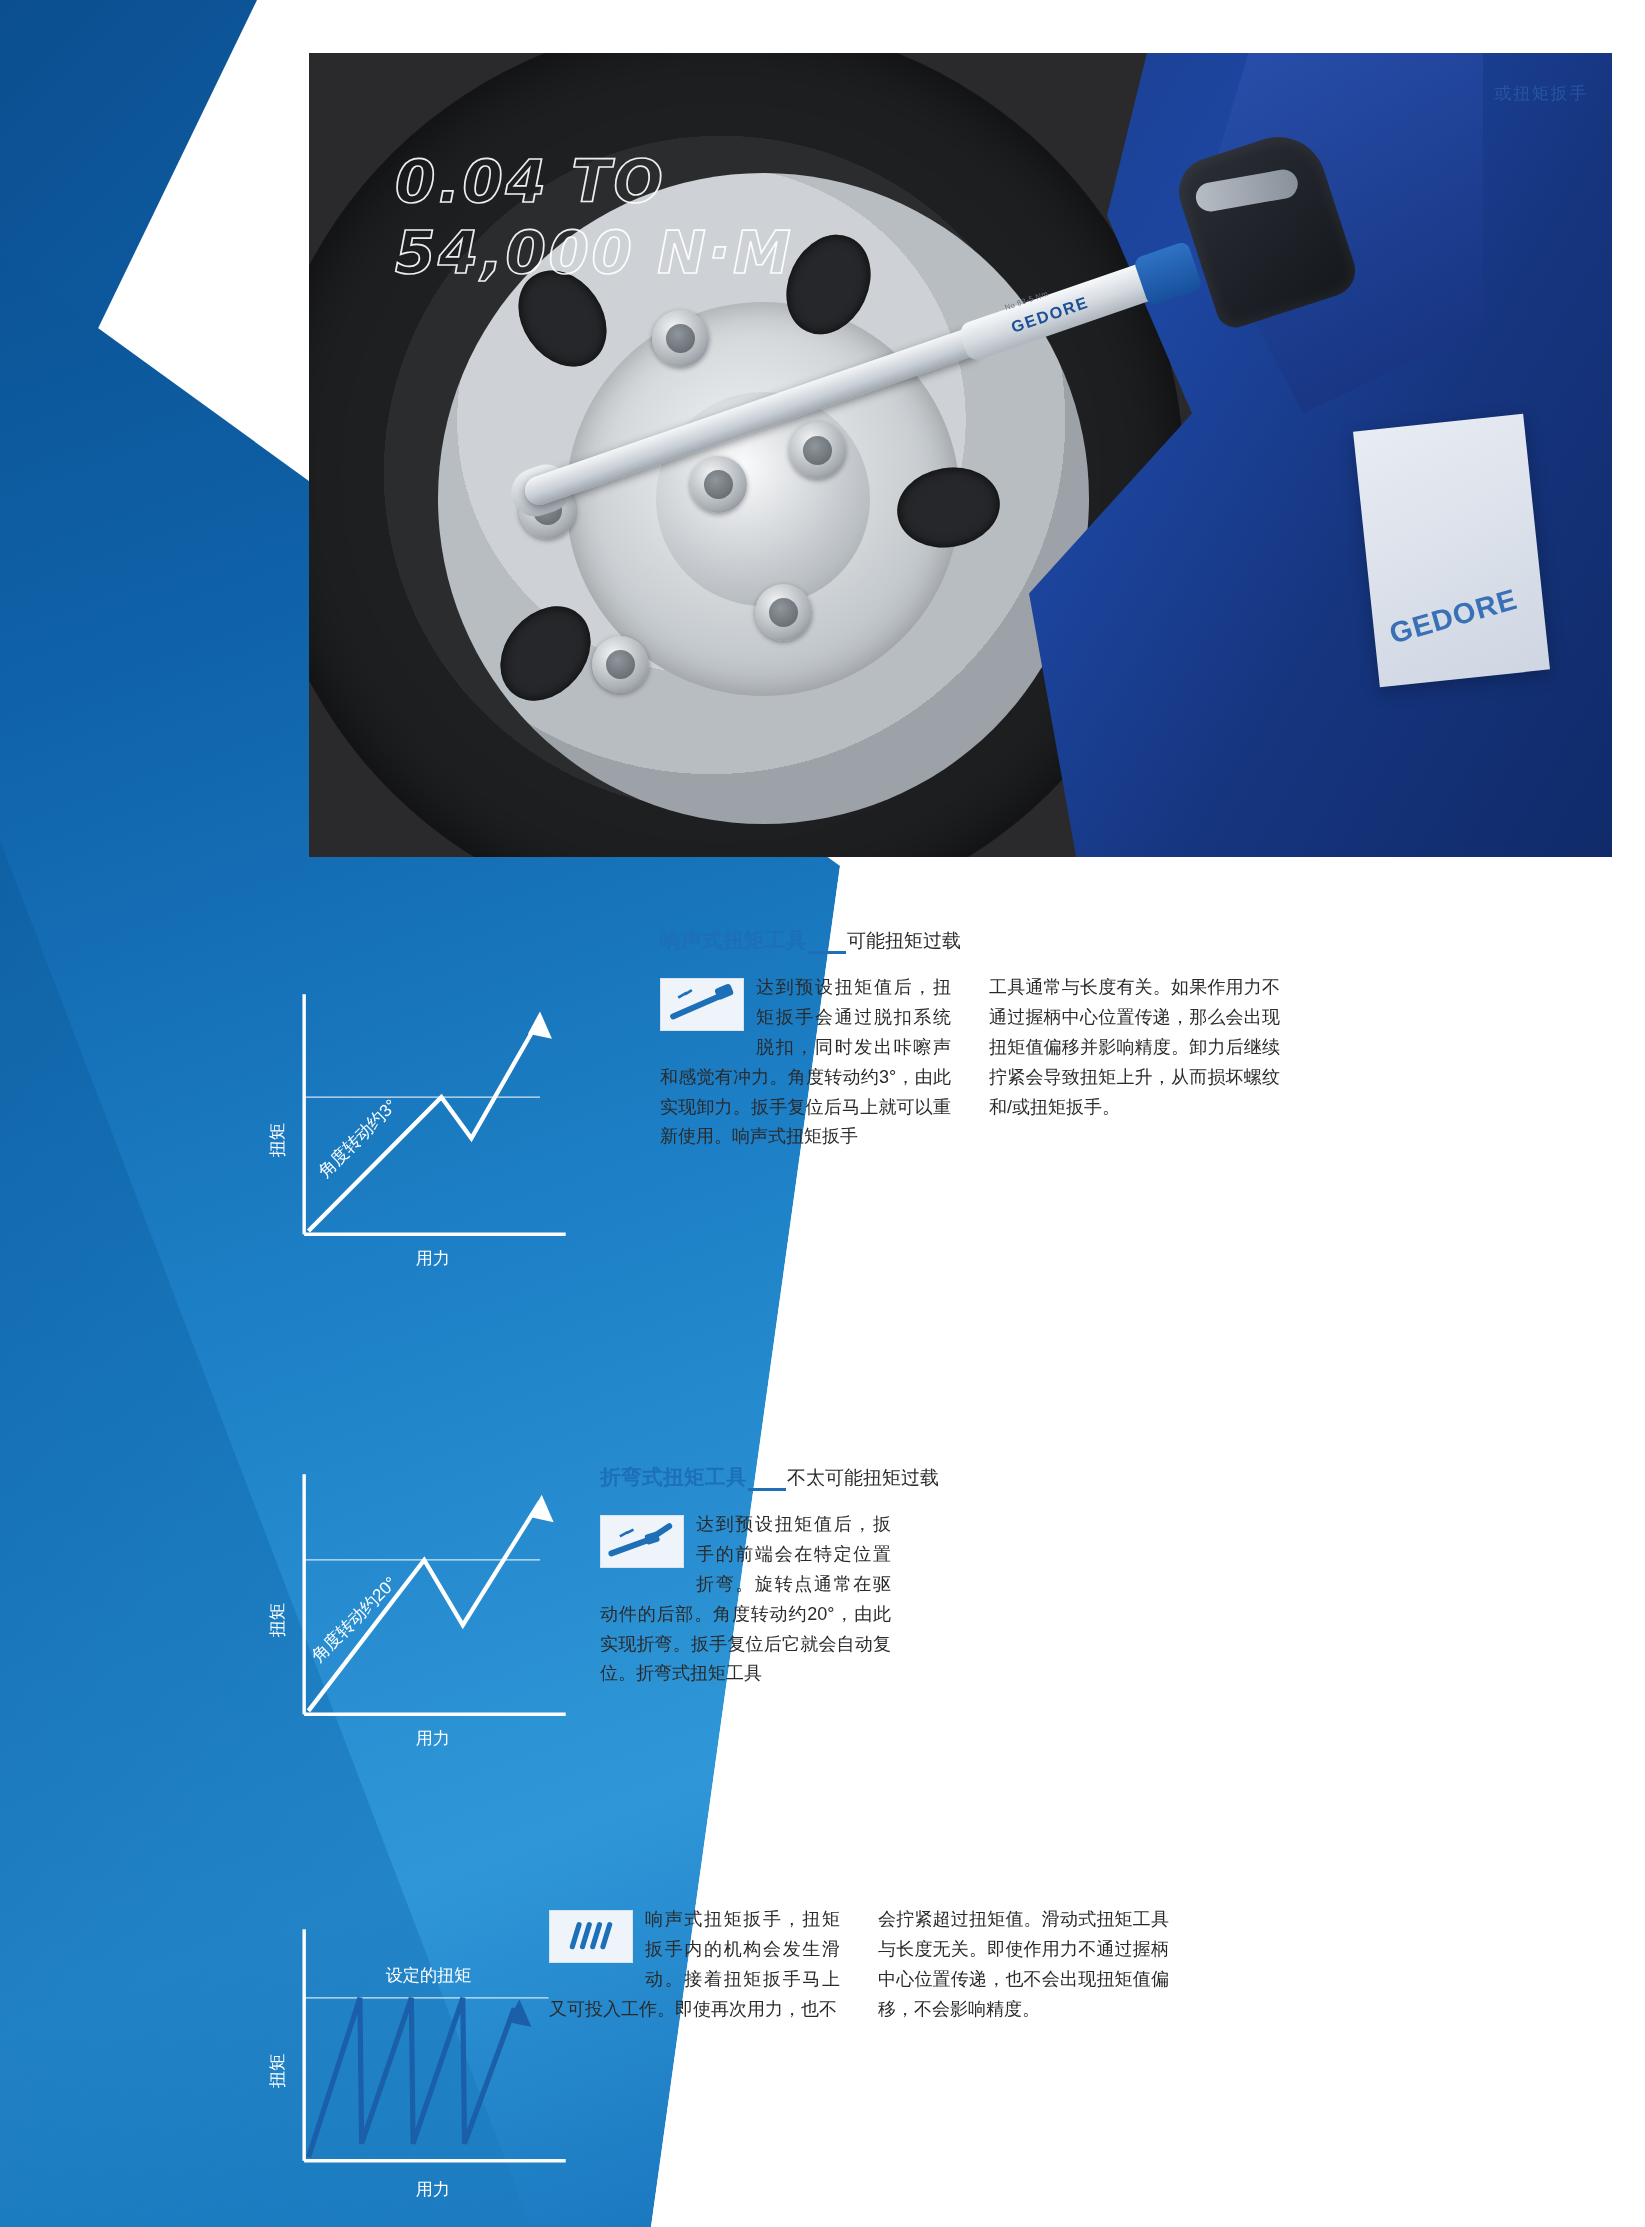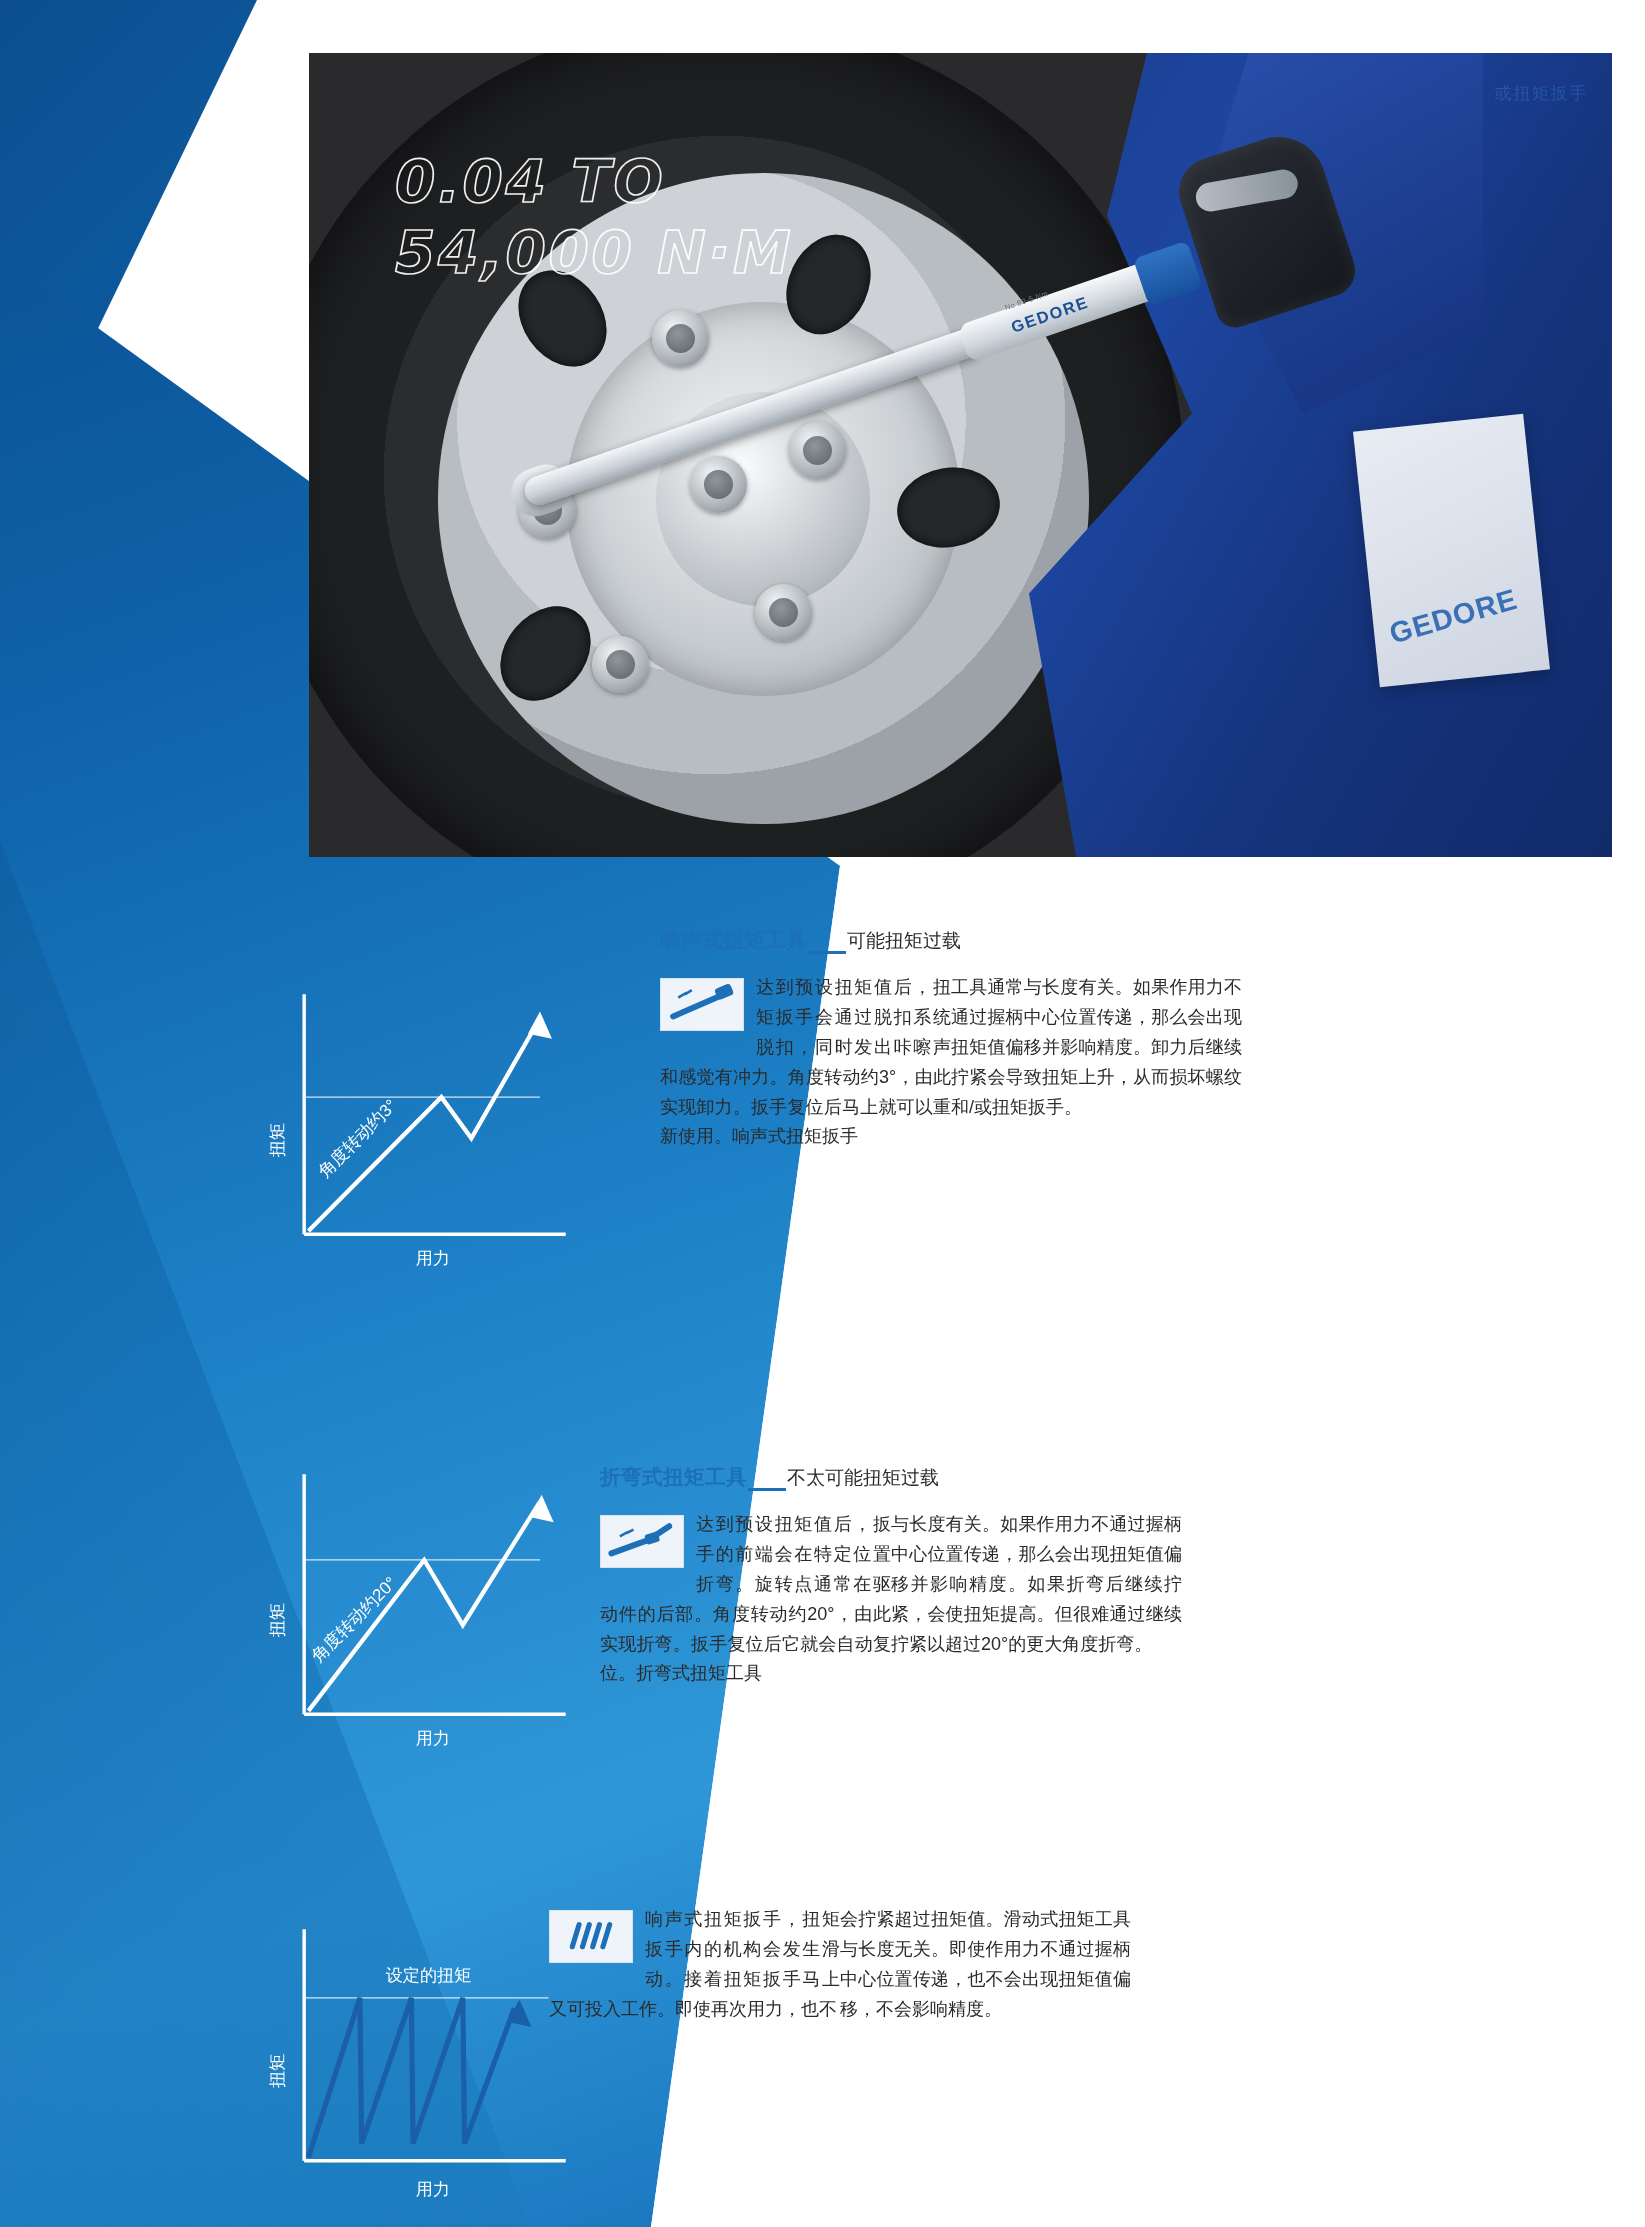--- a/index.html
+++ b/index.html
@@ -152,21 +152,21 @@
   
   .section{position:absolute;}
   .chart{position:absolute;}
   .chart svg{display:block;}
 
   .txt-col{position:absolute;}
   .head-row{display:flex;align-items:flex-end;gap:1px;white-space:nowrap;}
   .head-title{color:#1d6fb8;font-size:20.6px;font-weight:700;letter-spacing:0.4px;}
   .head-dash{width:38px;height:2.6px;background:#1d6fb8;display:inline-block;}
   .head-sub{color:#2b2b2b;font-size:19px;}
-  .body-cols{display:flex;margin-top:19px;}
+  .body-cols{display:flex;gap:38px;margin-top:19px;}
   .body-col{width:291px;color:#2a2a2a;font-size:18px;line-height:1.66;text-align:justify;}
   .icon-box{
     float:left;width:82px;height:51px;margin:5.1px 12px 1.7px 0;
     background:#eef4fa;border:0.9px solid #d7e4f0;position:relative;overflow:hidden;
   }
   .icon-box svg{position:absolute;left:0;top:0;}
 
   .axis-label-y{font-size:20px;fill:#ffffff;}
   .axis-label-x{font-size:20px;fill:#ffffff;}
   .inline-note{font-size:20px;fill:#ffffff;}
@@ -301,23 +301,20 @@
       <div class="body-col">
         <span class="icon-box">
           <svg width="82" height="51" viewBox="0 0 96 60">
             <path d="M12 44 L56 28 L80 12" stroke="#1d6fb8" stroke-width="7" fill="none" stroke-linecap="round"></path>
             <rect x="52" y="20" width="16" height="12" rx="3" fill="#1d6fb8" transform="rotate(-18 60 26)"></rect>
             <path d="M22 24 l9 -5 M30 20 l8 -4" stroke="#1d6fb8" stroke-width="3" fill="none"></path>
           </svg>
         </span>
         <span>达到预设扭矩值后，扳手的前端会在特定位置折弯。旋转点通常在驱动件的后部。角度转动约20°，由此实现折弯。扳手复位后它就会自动复位。折弯式扭矩工具</span>
       </div>
-      <div class="body-col">
-        <span>与长度有关。如果作用力不通过握柄中心位置传递，那么会出现扭矩值偏移并影响精度。如果折弯后继续拧紧，会使扭矩提高。但很难通过继续拧紧以超过20°的更大角度折弯。</span>
-      </div>
     </div>
   </div>
 </div>
 
 <div class="section" style="left:0;top:1886px;">
 
   <div class="chart" style="left:257px;top:26px;">
     <svg width="343" height="309" viewBox="0 0 400 360">
       <line x1="55" y1="20" x2="55" y2="290" stroke="#ffffff" stroke-width="4"></line>
       <line x1="55" y1="290" x2="360" y2="290" stroke="#ffffff" stroke-width="4"></line>

